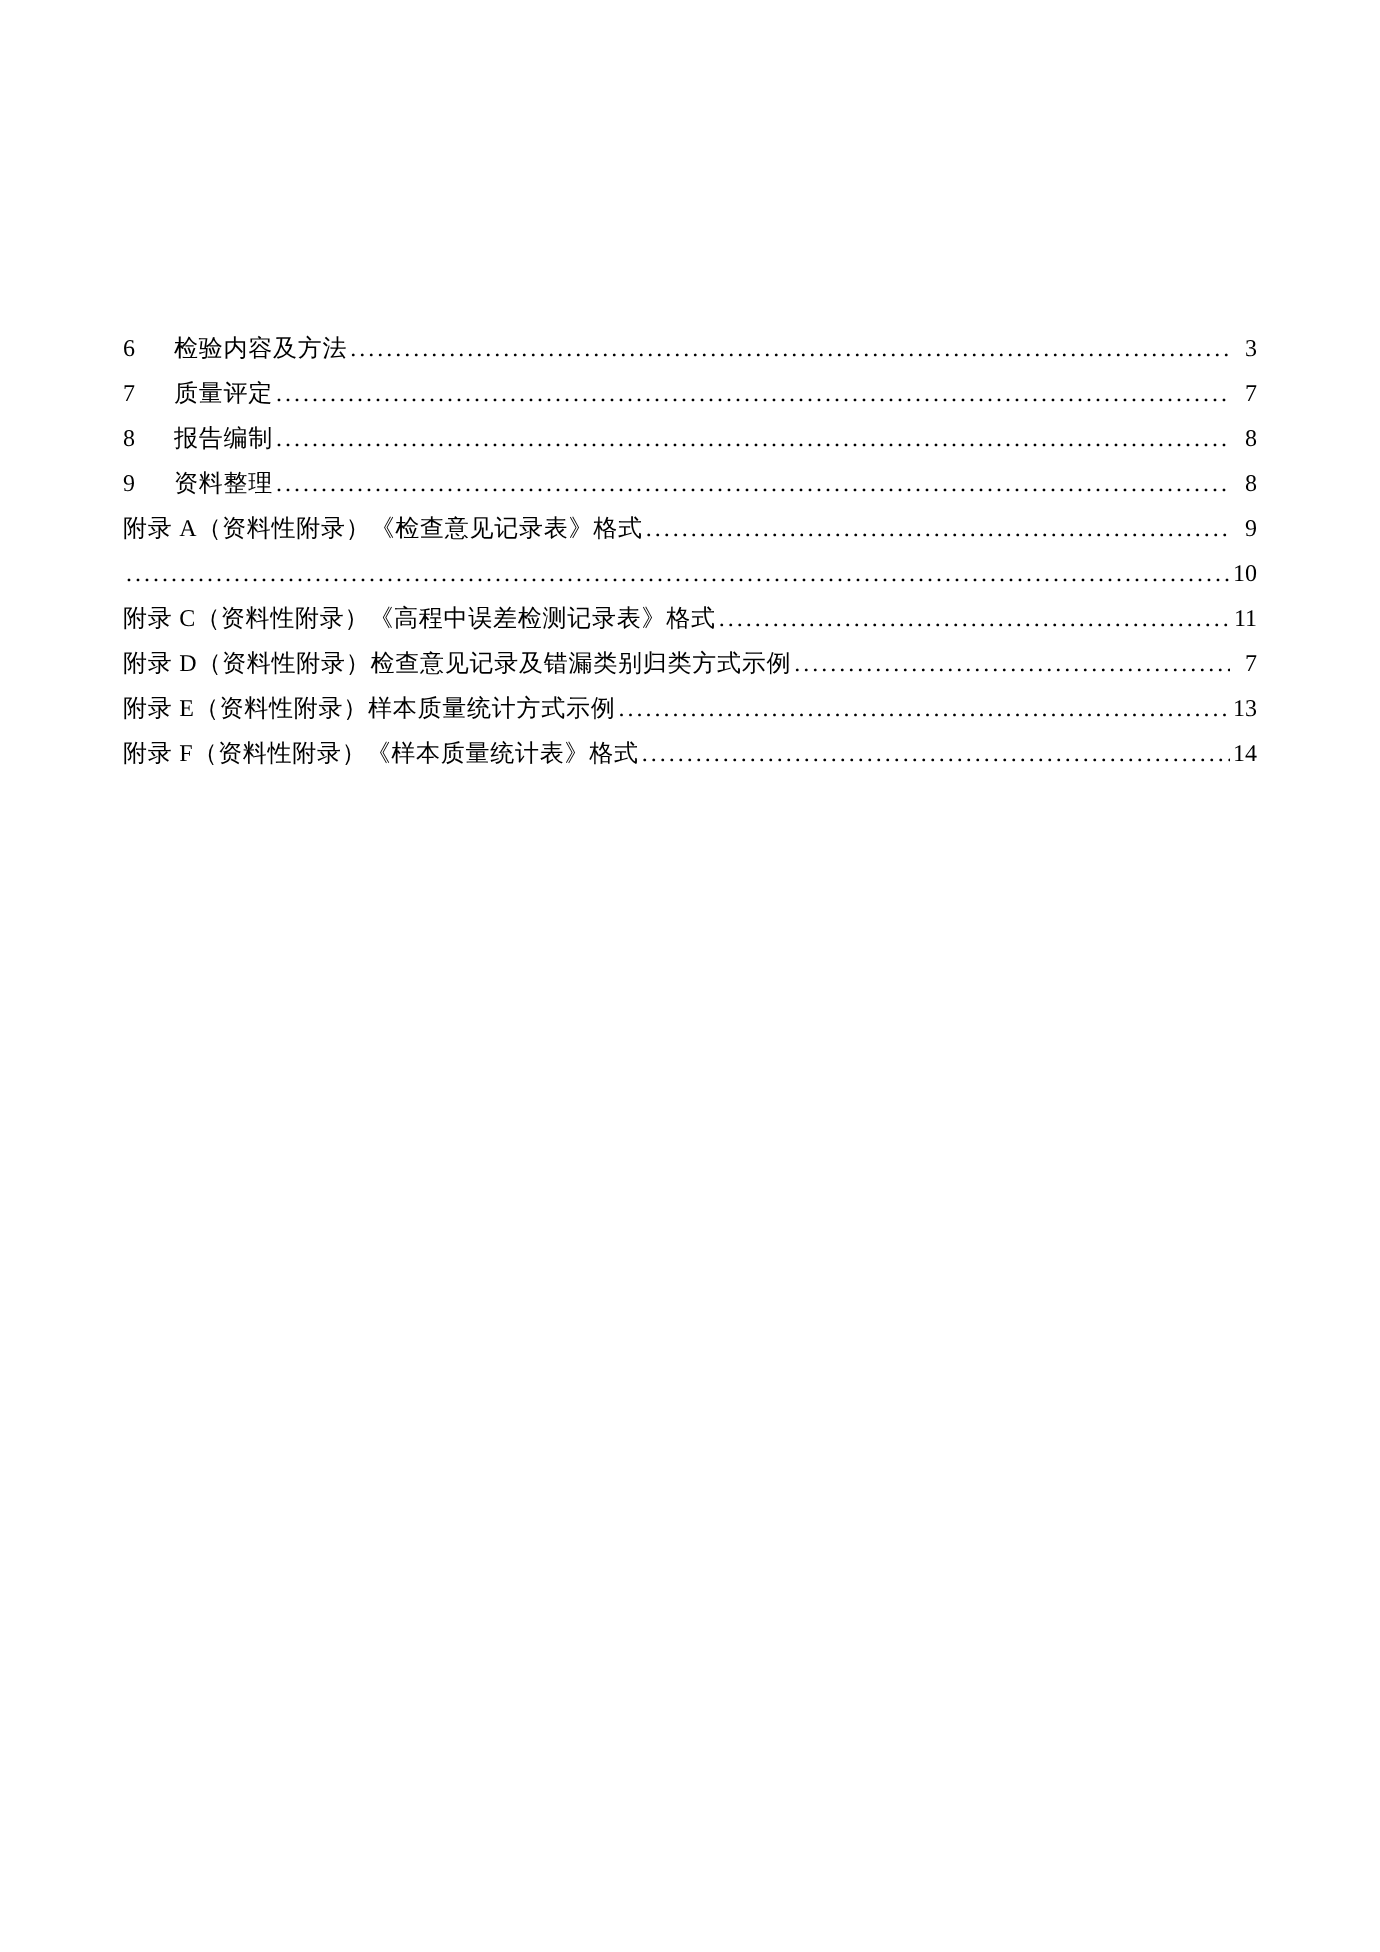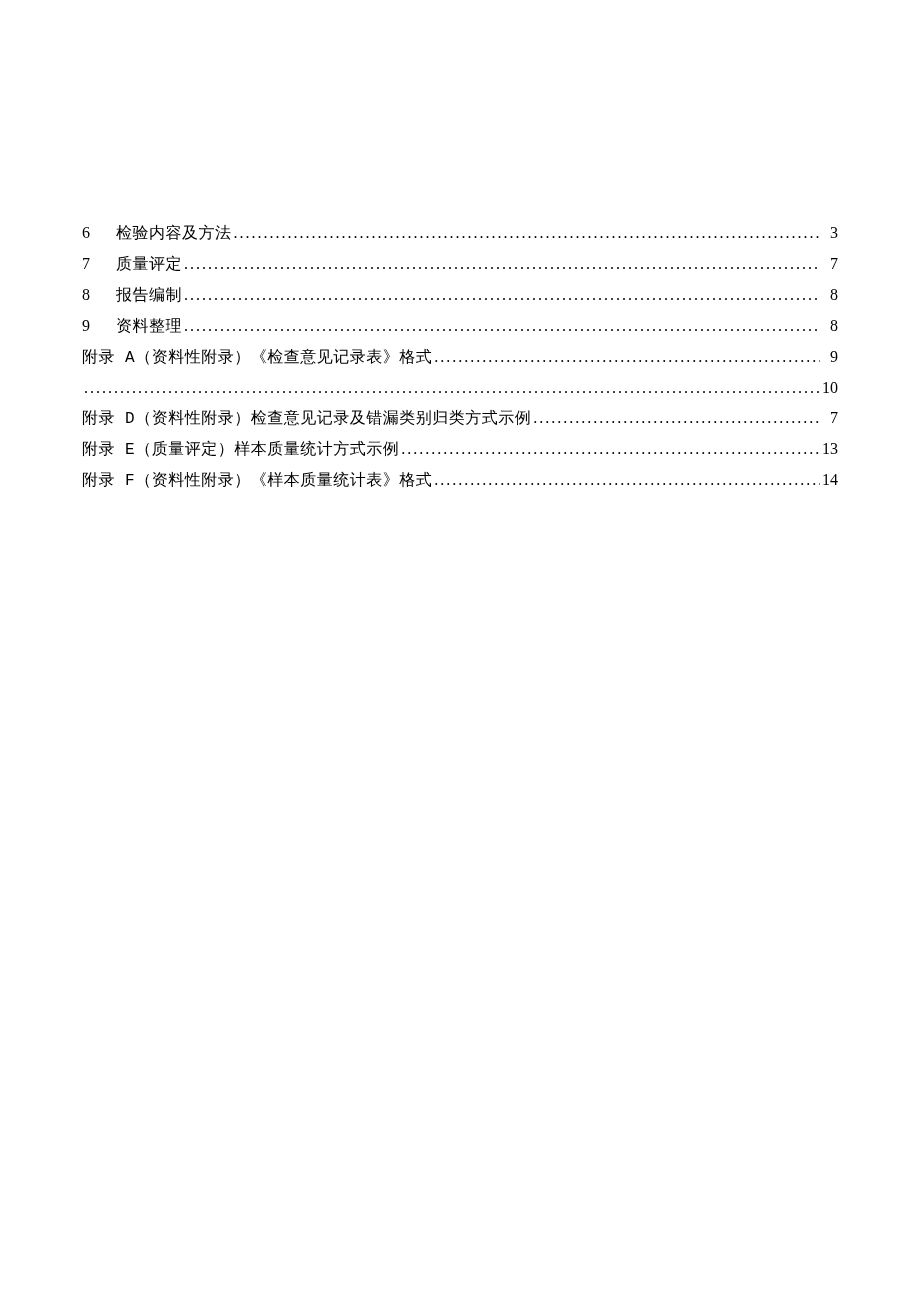--- a/index.html
+++ b/index.html
@@ -30,21 +30,20 @@
       white-space: nowrap;
     }
     .toc-num {
       width: 34px;
       flex-shrink: 0;
       font-family: "Times New Roman", serif;
     }
     .toc-label {
       flex-shrink: 0;
       letter-spacing: 0.5px;
-      font-family: Liberation Mono, monospace;
     }
     .toc-dots {
       flex: 1;
       overflow: hidden;
       letter-spacing: 2px;
       color: #000;
       font-family: "Times New Roman", serif;
       padding: 0 2px;
     }
     .toc-dots::before {
@@ -98,29 +97,34 @@
     <span class="toc-label appendix-label">附录 A（资料性附录）《检查意见记录表》格式</span>
     <span class="toc-dots"></span>
     <span class="toc-page">9</span>
   </div>
 
   <div class="toc-row">
     <span class="toc-dots"></span>
     <span class="toc-page">10</span>
   </div>
 
+  <div class="toc-row">
+    <span class="toc-label appendix-label">附录 C（资料性附录）《高程中误差检测记录表》格式</span>
+    <span class="toc-dots"></span>
+    <span class="toc-page">11</span>
+  </div>
 
   <div class="toc-row">
     <span class="toc-label appendix-label">附录 D（资料性附录）检查意见记录及错漏类别归类方式示例</span>
     <span class="toc-dots"></span>
     <span class="toc-page">7</span>
   </div>
 
   <div class="toc-row">
-    <span class="toc-label appendix-label">附录 E（质量评定）样本质量统计方式示例</span>
+    <span class="toc-label appendix-label">附录 E（资料性附录）样本质量统计方式示例</span>
     <span class="toc-dots"></span>
     <span class="toc-page">13</span>
   </div>
 
   <div class="toc-row">
     <span class="toc-label appendix-label">附录 F（资料性附录）《样本质量统计表》格式</span>
     <span class="toc-dots"></span>
     <span class="toc-page">14</span>
   </div>
 

